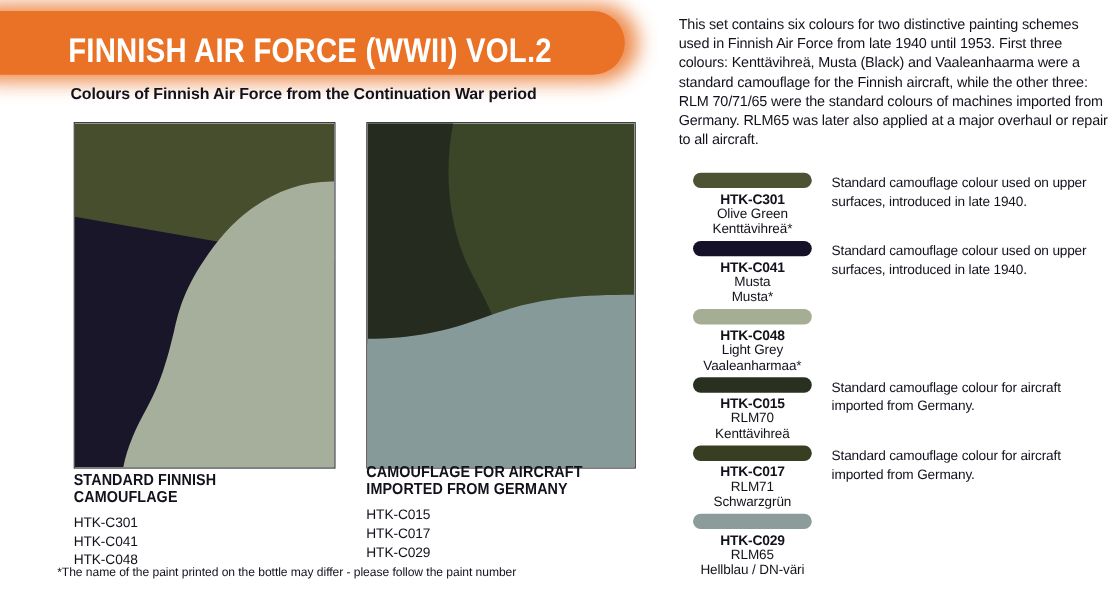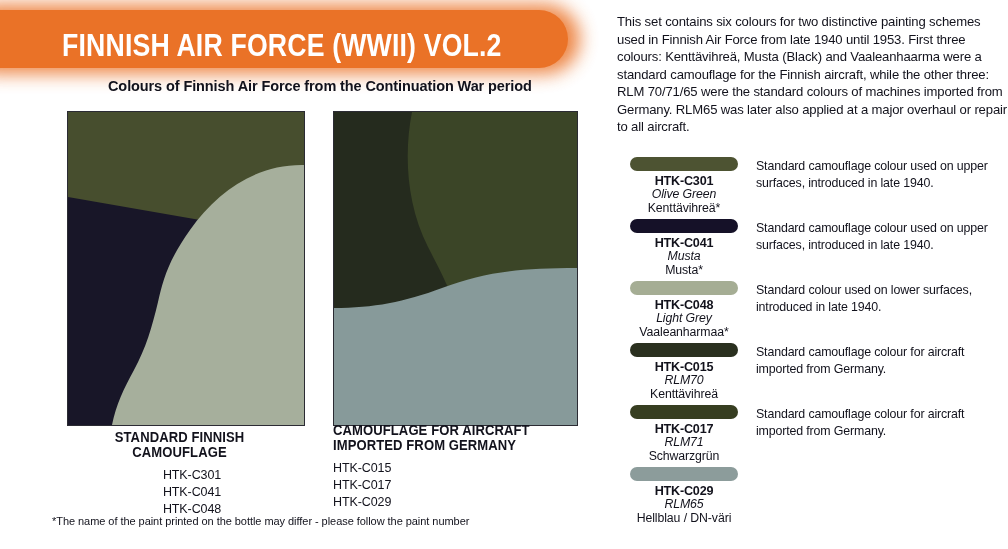--- a/index.html
+++ b/index.html
@@ -37,31 +37,31 @@
     letter-spacing:.2px;
     color:#ffffff;
     transform:scaleX(.86);
     transform-origin:left center;
     white-space:nowrap;
     line-height:32px;
   }
   .subtitle{
     position:absolute;left:64px;top:78px;width:540px;
     font-weight:bold;font-size:14.5px;color:#12121c;
-    letter-spacing:-.1px;white-space:nowrap;margin-left:44px;
+    letter-spacing:-.1px;white-space:nowrap;
   }
 
   
   .panel{position:absolute;border:1.5px solid #2b2b33;overflow:hidden;background:#fff;}
   .panel svg{display:block;width:100%;height:100%;}
   #panel-a{left:67px;top:111px;width:236px;height:313px;}
   #panel-b{left:333px;top:111px;width:243px;height:313px;}
 
   .panel-caption{position:absolute;}
-  #cap-a{left:67px;top:430px;width:250px;text-align:center;}
+  #cap-a{left:67px;top:430px;width:250px;}
   #cap-b{left:333px;top:423px;width:262px;}
   .cap-title{
     font-weight:bold;font-size:14.5px;line-height:14.5px;color:#12121c;
     transform:scaleX(.9);transform-origin:left top;letter-spacing:.1px;
     margin-bottom:8px;
   }
   .cap-codes{font-size:12.5px;line-height:17px;color:#12121c;}
   .cap-codes div{letter-spacing:-.1px;}
 
   .footnote{
@@ -78,21 +78,21 @@
 
   .swatch-list{position:absolute;left:0px;top:155px;width:396px;}
   .swatch-row{position:relative;height:62px;}
   .sw-left{
     position:absolute;left:0px;top:0px;width:144px;text-align:center;
   }
   .pill{
     width:108px;height:14px;border-radius:7px;margin:2px auto 3px auto;
   }
   .sw-code{font-weight:bold;font-size:12.6px;line-height:14px;color:#12121c;letter-spacing:-.2px;}
-  .sw-name{font-size:12.3px;line-height:13.6px;color:#12121c;letter-spacing:-.1px;font-style:italic;}
+  .sw-name{font-size:12.3px;line-height:13.6px;color:#12121c;letter-spacing:-.1px;}
   .sw-alt{font-size:12.3px;line-height:13.6px;color:#12121c;letter-spacing:-.1px;white-space:nowrap;}
   .sw-desc{
     position:absolute;left:144px;top:3px;width:252px;
     font-size:12.4px;line-height:16.6px;color:#12121c;letter-spacing:-.15px;
   }
 </style>
 </head>
 <body>
 
 <div id="root">
@@ -170,21 +170,20 @@
         <div class="sw-desc">Standard camouflage colour used on upper surfaces, introduced in late 1940.</div>
       </div>
 
       <div class="swatch-row">
         <div class="sw-left">
           <div class="pill" style="background: rgb(165, 173, 148);"></div>
           <div class="sw-code">HTK-C048</div>
           <div class="sw-name">Light Grey</div>
           <div class="sw-alt">Vaaleanharmaa*</div>
         </div>
-        <div class="sw-desc">Standard colour used on lower surfaces, introduced in late 1940.</div>
       </div>
 
       <div class="swatch-row">
         <div class="sw-left">
           <div class="pill" style="background: rgb(42, 48, 31);"></div>
           <div class="sw-code">HTK-C015</div>
           <div class="sw-name">RLM70</div>
           <div class="sw-alt">Kenttävihreä</div>
         </div>
         <div class="sw-desc">Standard camouflage colour for aircraft imported from Germany.</div>

